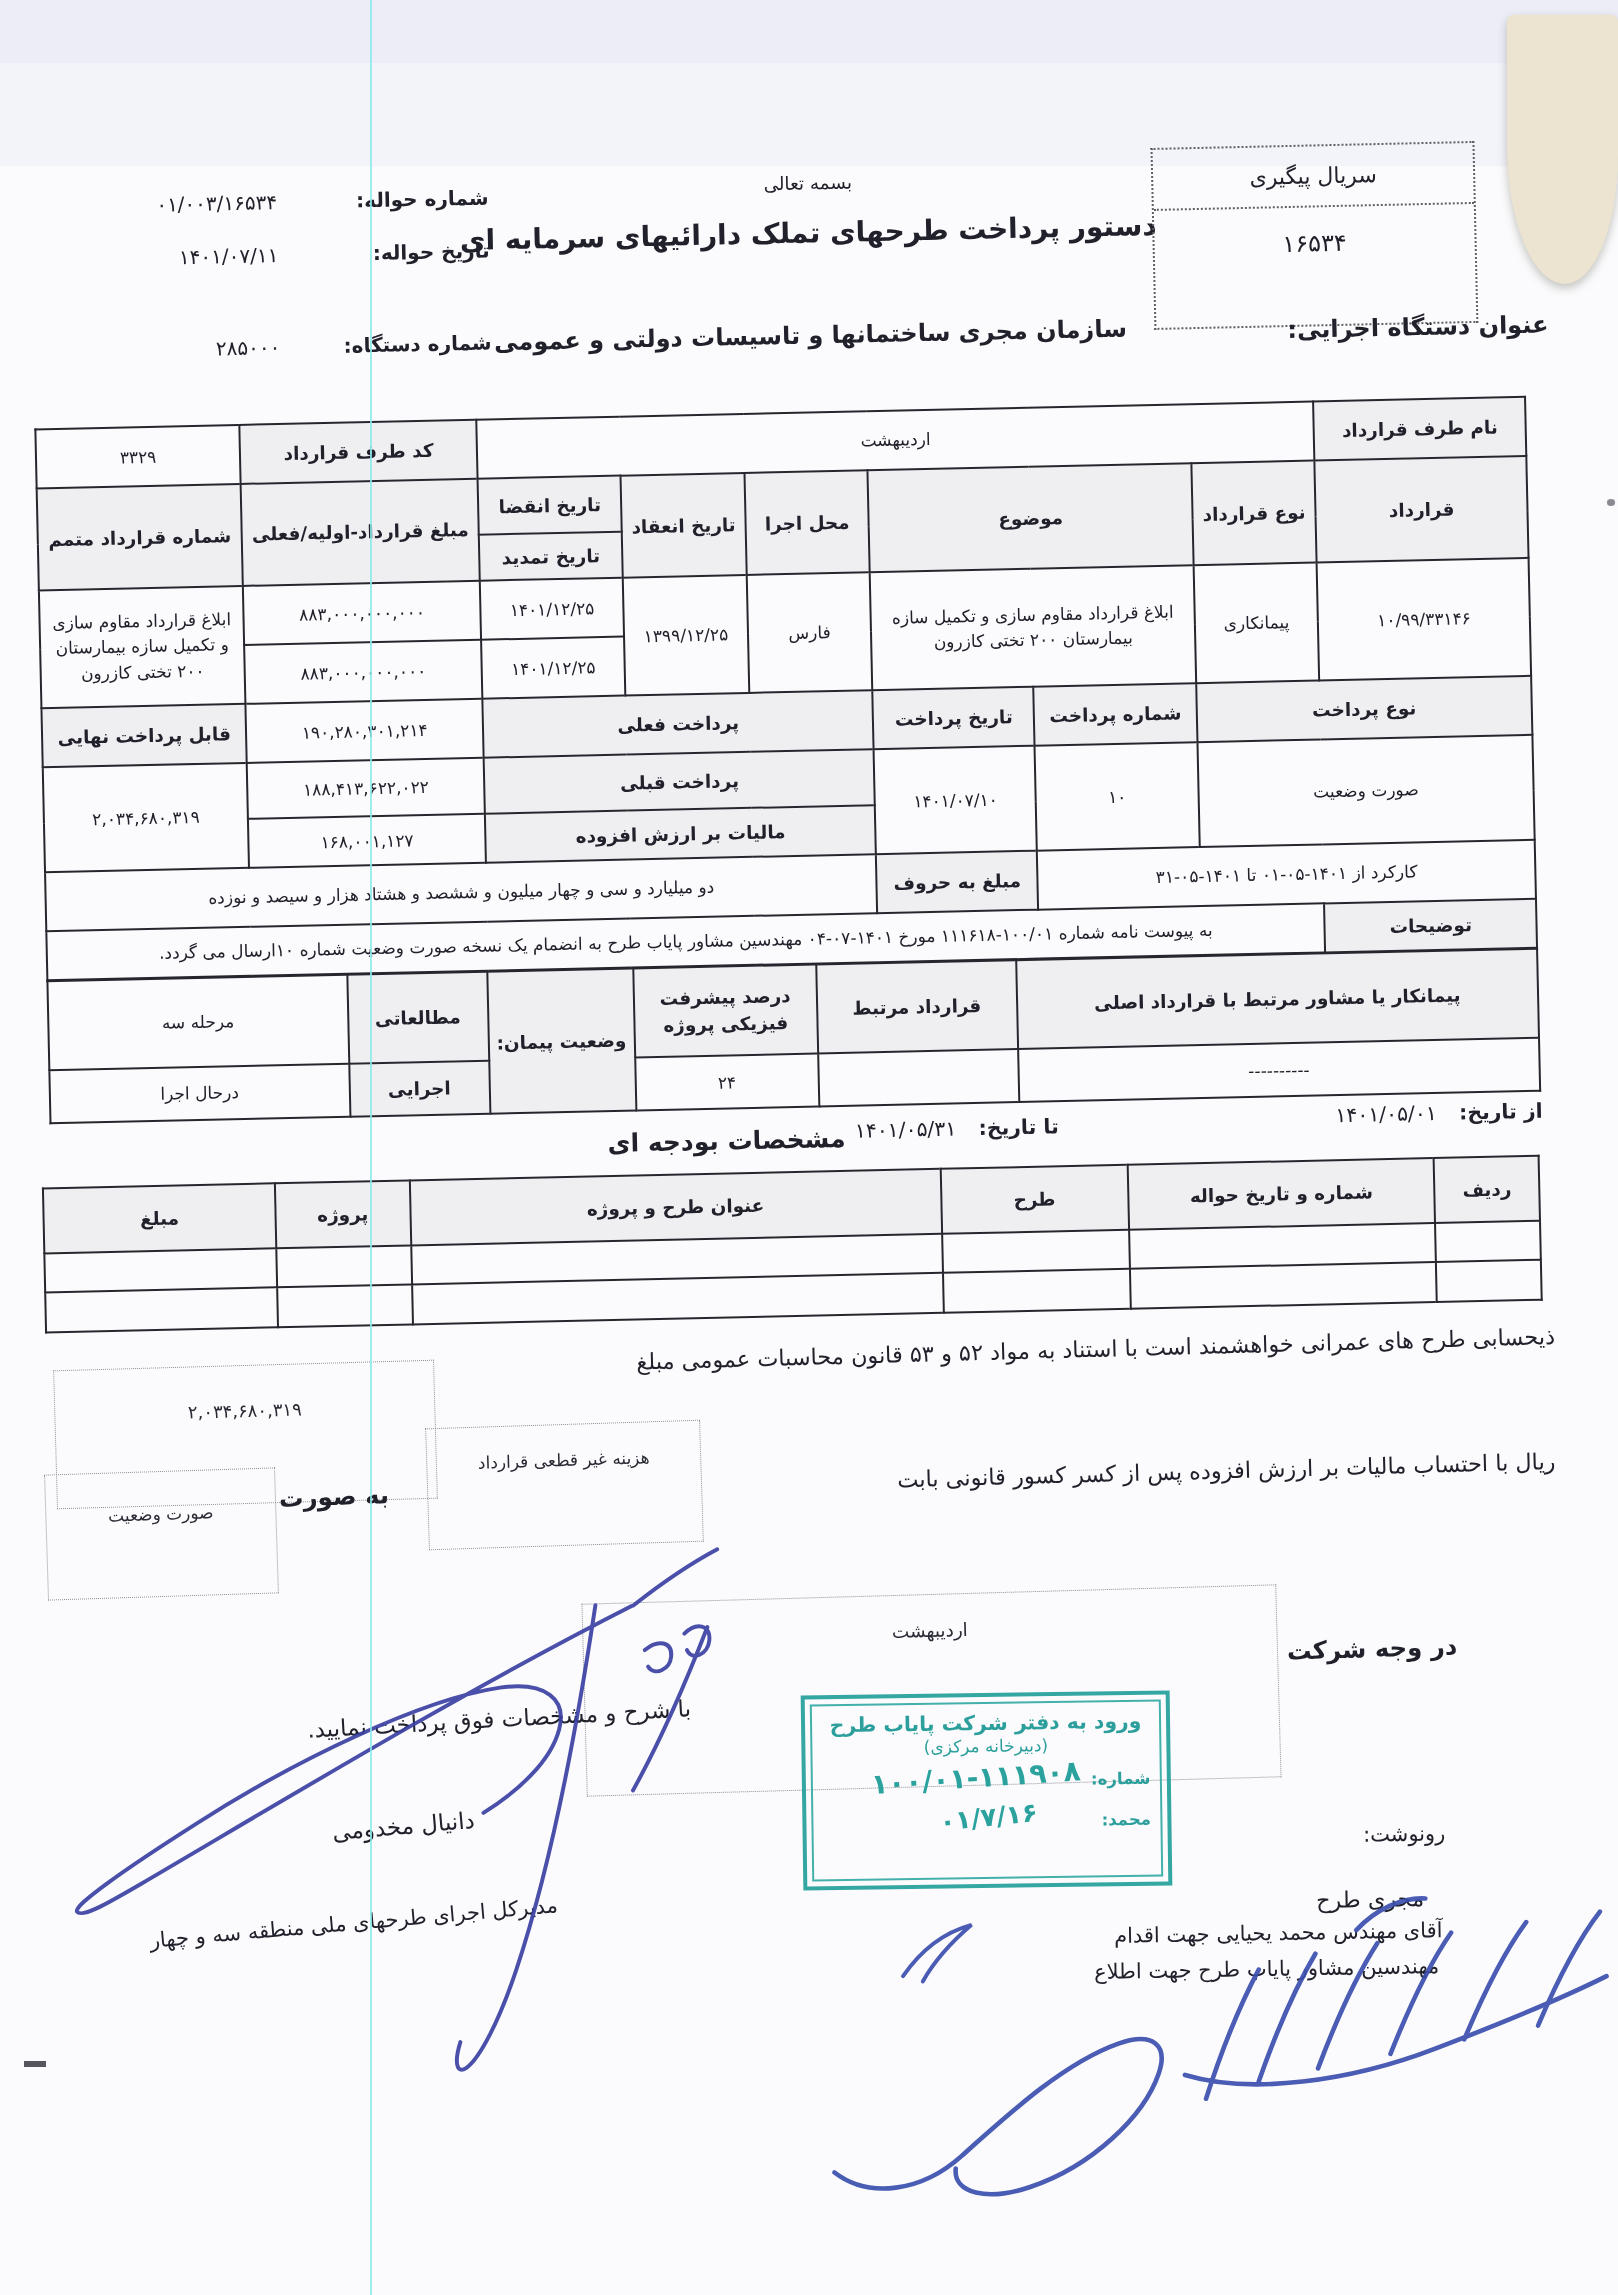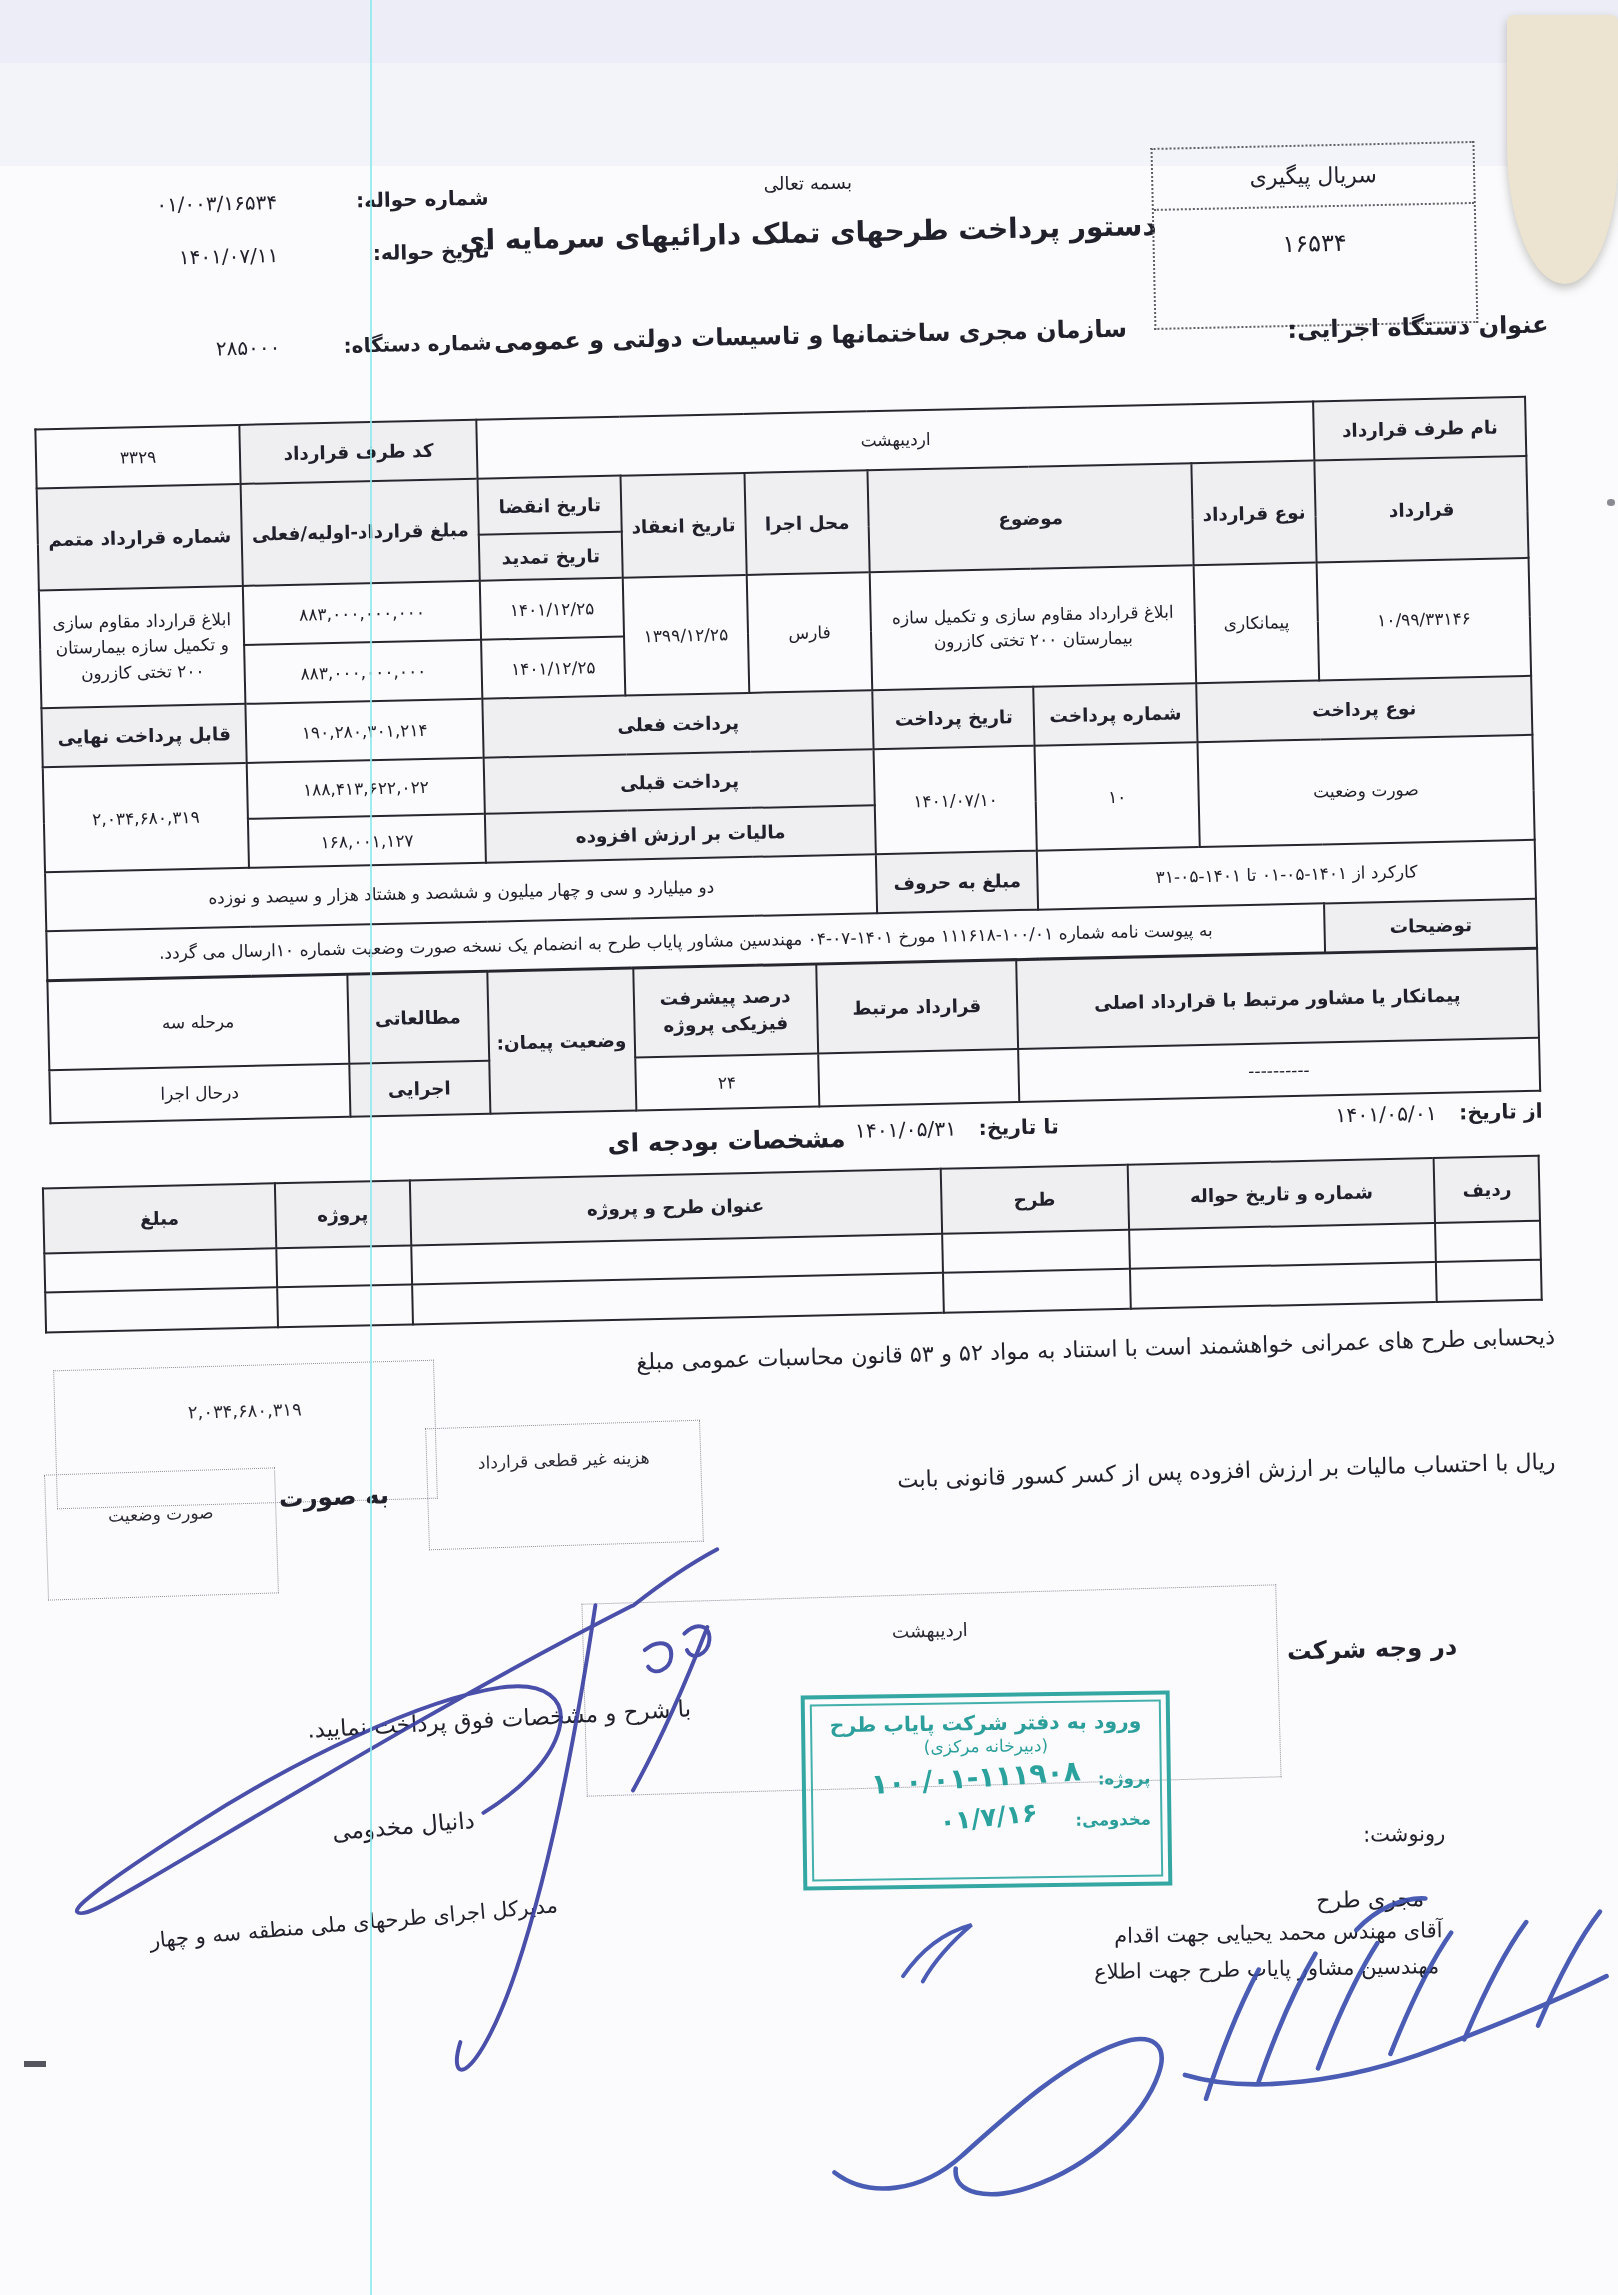--- a/index.html
+++ b/index.html
@@ -273,25 +273,25 @@
   <div class="abs" style="left:308px;top:1706px;font-size:23px;transform:rotate(-3.2deg);">با شرح و مشخصات فوق پرداخت نمایید.</div>
 
   <div class="abs" style="left:333px;top:1813px;font-size:23px;transform:rotate(-5deg);">دانیال مخدومی</div>
   <div class="abs" style="left:150px;top:1911px;font-size:21px;white-space:nowrap;transform:rotate(-5deg);">مدیرکل اجرای طرحهای ملی منطقه سه و چهار</div>
 
   <div class="abs stamp">
     <div class="stamp-in">
       <div class="stamp-l1">ورود به دفتر شرکت پایاب طرح</div>
       <div class="stamp-l2">(دبیرخانه مرکزی)</div>
       <div class="stamp-row" style="margin-top:5.3px;">
-        <span class="stamp-lab">پروژه:</span>
+        <span class="stamp-lab">شماره:</span>
         <span class="stamp-handw">۱۰۰/۰۱-۱۱۱۹۰۸</span>
       </div>
       <div class="stamp-row">
-        <span class="stamp-lab">مخدومی:</span>
+        <span class="stamp-lab">محمد:</span>
         <span class="stamp-handw" style="right:122px;font-size:26px;transform:rotate(-5deg);">۰۱/۷/۱۶</span>
       </div>
     </div>
   </div>
 
   <div class="abs" style="right:173px;top:1822px;font-size:21px;transform:rotate(-1deg);">رونوشت:</div>
   <div class="abs" style="right:194px;top:1886px;font-size:22.4px;transform:rotate(-1deg);">مجری طرح</div>
   <div class="abs" style="right:176px;top:1921px;font-size:21px;transform:rotate(-1deg);">آقای مهندس محمد یحیایی جهت اقدام</div>
   <div class="abs" style="right:179px;top:1957px;font-size:21px;transform:rotate(-1deg);">مهندسین مشاور پایاب طرح جهت اطلاع</div>
 

